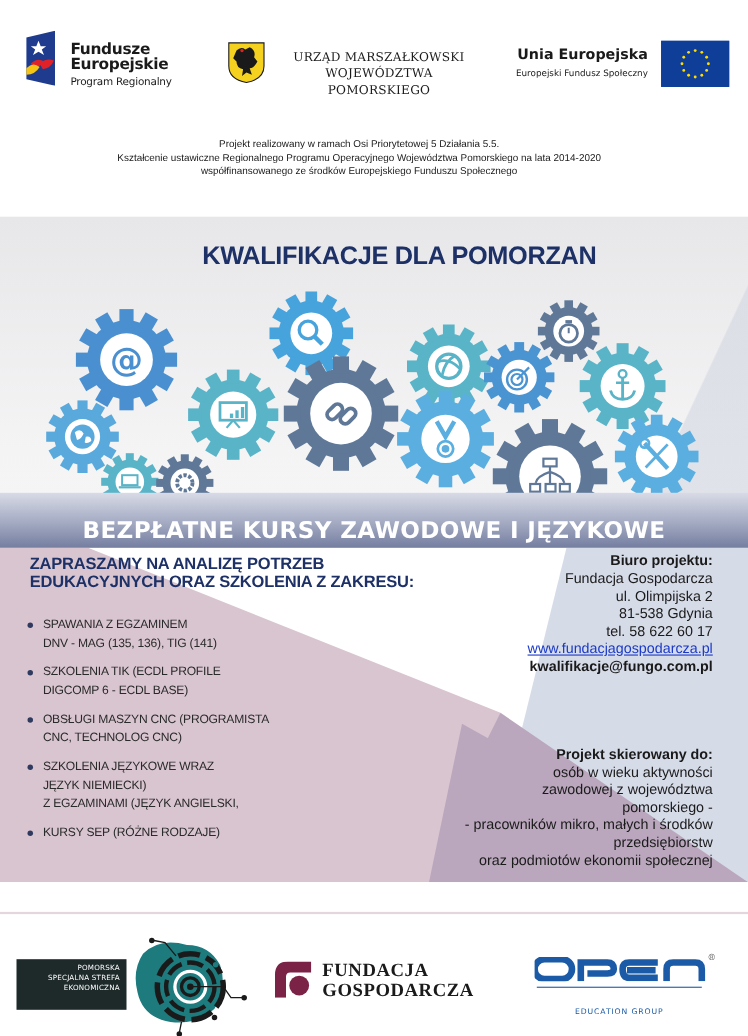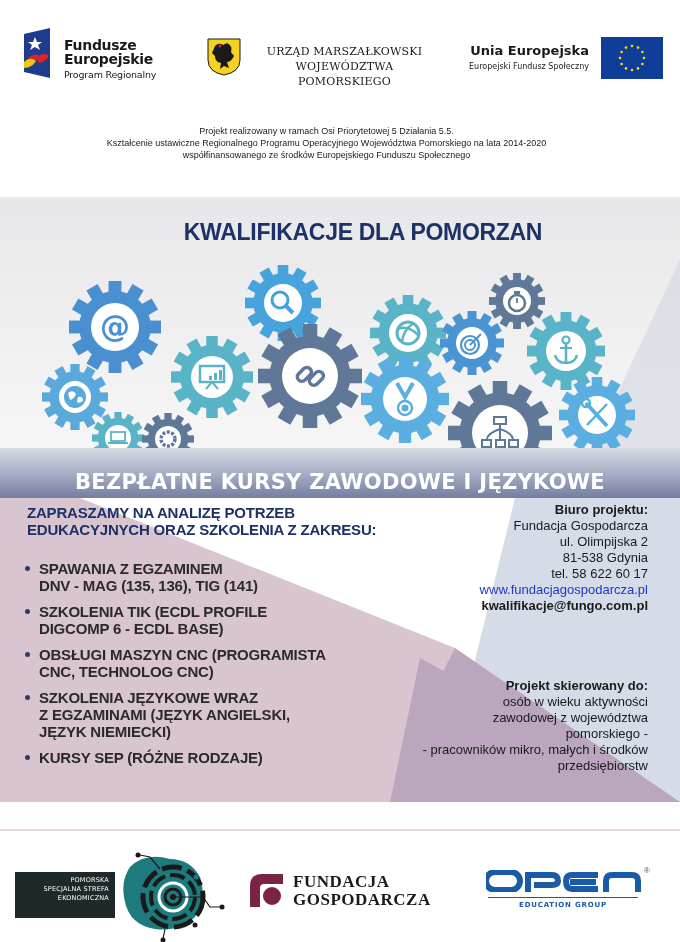--- a/index.html
+++ b/index.html
@@ -35,43 +35,43 @@
   .banner { position: absolute; top: 448px; left: 0; width: 680px; height: 78px; background: linear-gradient(180deg, #d8dbe6 0%, #a3aac2 35%, #6b7599 70%, #475282 100%); }
   .banner-text { position: absolute; top: 22px; left: 0; width: 680px; text-align: center; font-family: "DejaVu Sans", sans-serif; font-size: 21px; font-weight: bold; color: #ffffff; letter-spacing: 0.3px; }
 
   
   .lower { position: absolute; top: 498px; left: 0; width: 680px; height: 304px; overflow: hidden; background: #ffffff; }
   .bg-svg { position: absolute; left: 0; top: 0; }
 
   .invite { position: absolute; top: 6px; left: 27px; font-size: 15px; font-weight: bold; color: #1d3167; line-height: 17px; letter-spacing: -0.2px; }
 
   .course-list { position: absolute; top: 62px; left: 24px; list-style: none; }
-  .course-list li { position: relative; padding-left: 15px; font-size: 15px; color: #2a2a2a; line-height: 17px; margin-bottom: 9px; letter-spacing: -0.2px; font-weight: bold; }
+  .course-list li { position: relative; padding-left: 15px; font-size: 11px; color: #2a2a2a; line-height: 17px; margin-bottom: 9px; letter-spacing: -0.2px; }
   .course-list li .bullet { position: absolute; left: 1px; top: 6px; width: 5px; height: 5px; border-radius: 50%; background: #2f3a5e; }
 
   .office { position: absolute; top: 4px; right: 32px; text-align: right; font-size: 13px; color: #1a1a1a; line-height: 16px; }
   .office .head { font-weight: bold; }
-  .office a { color: #1a39c9; }
+  .office a { color: #1a39c9; text-decoration: underline; }
   .office .email { font-weight: bold; }
 
   .target { position: absolute; top: 180px; right: 32px; text-align: right; font-size: 13px; color: #1a1a1a; line-height: 16px; }
   .target .head { font-weight: bold; }
 
   .divider { position: absolute; top: 829px; left: 0; width: 680px; height: 2px; background: #e3d6dd; }
 
   
   .footer { position: absolute; top: 832px; left: 0; width: 680px; height: 110px; }
   .psse { position: absolute; left: 15px; top: 15px; width: 225px; height: 95px; }
   .psse-box { position: absolute; left: 0; top: 25px; width: 100px; height: 46px; background: #1e2a2a; color: #fff; font-family: "DejaVu Sans", sans-serif; font-size: 6.5px; text-align: right; padding: 4px 6px 0 0; line-height: 9px; letter-spacing: 0.2px; }
   .fg-logo { position: absolute; left: 250px; top: 40px; width: 210px; height: 40px; }
   .fg-mark { position: absolute; left: 0; top: 2px; width: 33px; height: 33px; }
   .fg-text { position: absolute; left: 43px; top: 1px; font-family: "Liberation Serif", serif; font-weight: bold; font-size: 17px; color: #1a1a1a; line-height: 18px; letter-spacing: 0.5px; }
   .open-logo { position: absolute; left: 486px; top: 38px; width: 170px; height: 40px; }
   .open-word { position: absolute; left: 0; top: 0; width: 156px; height: 22px; }
-  .open-sub { position: absolute; left: 2px; top: 27px; width: 150px; border-top: 1px solid #1b5aa6; padding-top: 3px; font-family: "DejaVu Sans", sans-serif; font-size: 7px; font-weight: bold; color: #1b5aa6; letter-spacing: 0.8px; text-align: center; }
+  .open-sub { position: absolute; left: 2px; top: 27px; width: 150px; border-top: 1px solid #1b5aa6; padding-top: 18px; font-family: "DejaVu Sans", sans-serif; font-size: 7px; font-weight: normal; color: #1b5aa6; letter-spacing: 0.8px; text-align: center; }
   .open-reg { position: absolute; left: 158px; top: -4px; font-size: 8px; color: #555; }
 </style>
 </head>
 <body>
 
 <div class="logos">
   <div class="fe-logo">
     <svg class="fe-flag" viewBox="0 0 30 50">
       <polygon points="2,6 28,0 28,50 2,44" fill="#1f3b8e"></polygon>
       <polygon points="13,9 15,14 20,14 16,17 18,22 13,19 8,22 10,17 6,14 11,14" fill="#ffffff"></polygon>
@@ -293,22 +293,22 @@
         <div>DIGCOMP 6 - ECDL BASE)</div>
       </li>
     <li>
         <span class="bullet"></span>
       <div>OBSŁUGI MASZYN CNC (PROGRAMISTA</div>
         <div>CNC, TECHNOLOG CNC)</div>
       </li>
     <li>
         <span class="bullet"></span>
       <div>SZKOLENIA JĘZYKOWE WRAZ</div>
+        <div>JĘZYK NIEMIECKI)</div>
         <div>Z EGZAMINAMI (JĘZYK ANGIELSKI,</div>
-        <div>JĘZYK NIEMIECKI)</div>
       </li>
     <li>
         <span class="bullet"></span>
       <div>KURSY SEP (RÓŻNE RODZAJE)</div>
       </li>
   </ul>
 
   <div class="office">
     <div class="head">Biuro projektu:</div>
     <div>Fundacja Gospodarcza</div>
@@ -319,20 +319,21 @@
     <div class="email">kwalifikacje@fungo.com.pl</div>
   </div>
 
   <div class="target">
     <div class="head">Projekt skierowany do:</div>
     <div>osób w wieku aktywności</div>
     <div>zawodowej z województwa</div>
     <div>pomorskiego -</div>
     <div>- pracowników mikro, małych i środków</div>
     <div>przedsiębiorstw</div>
+    <div>oraz podmiotów ekonomii społecznej</div>
   </div>
 </div>
 
 <div class="divider"></div>
 
 <div class="footer">
   <div class="psse">
     <div class="psse-box">
       <div>POMORSKA</div>
       <div>SPECJALNA STREFA</div>

